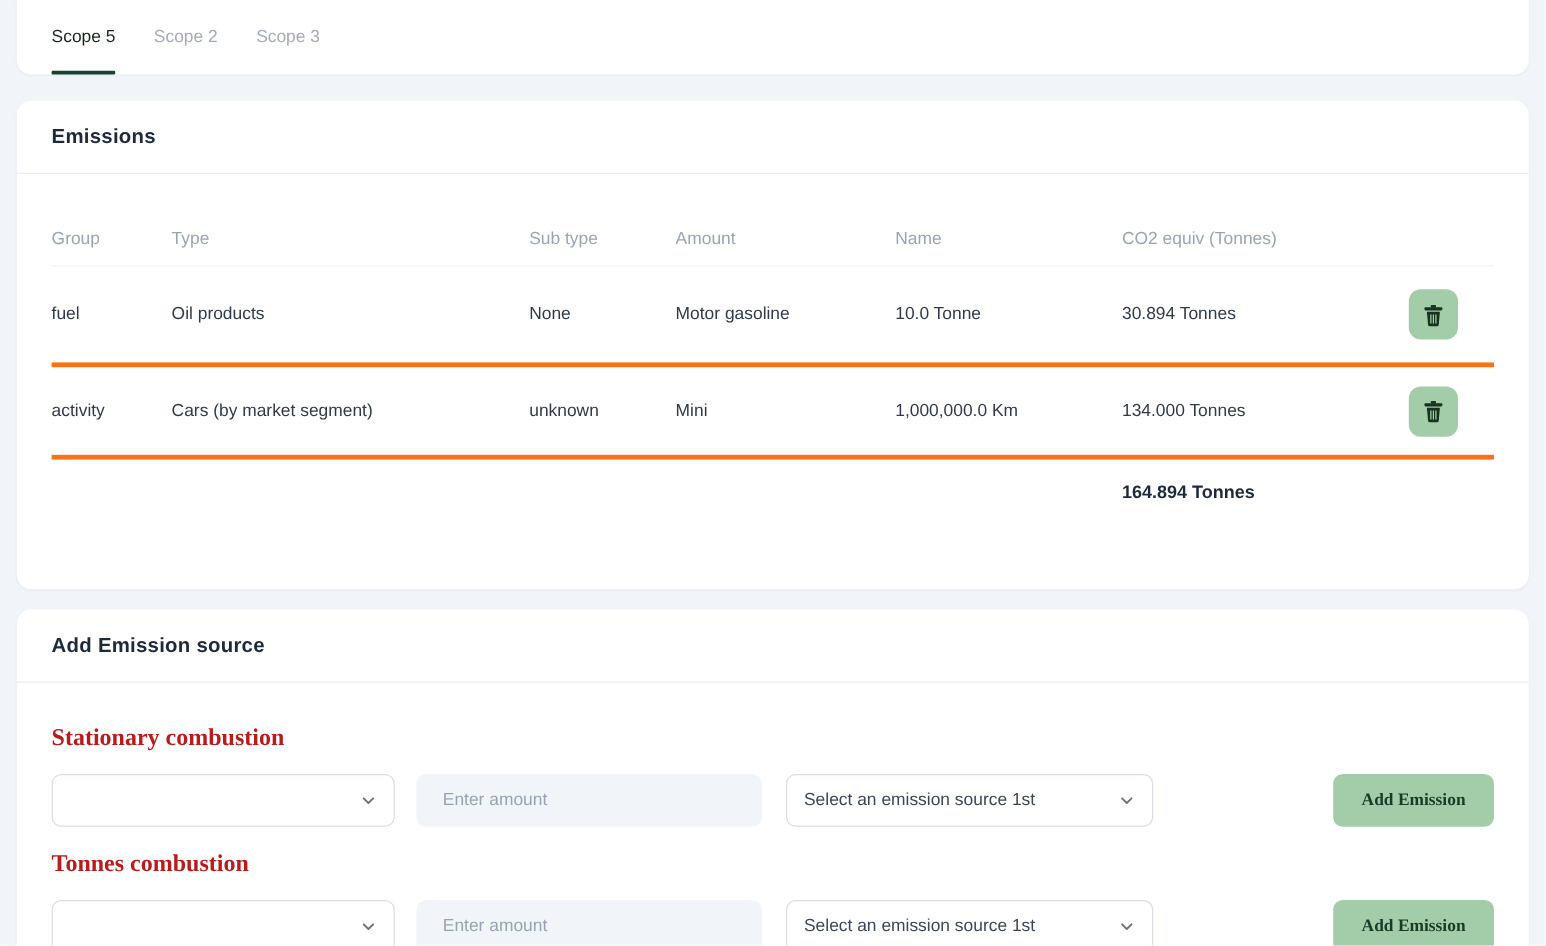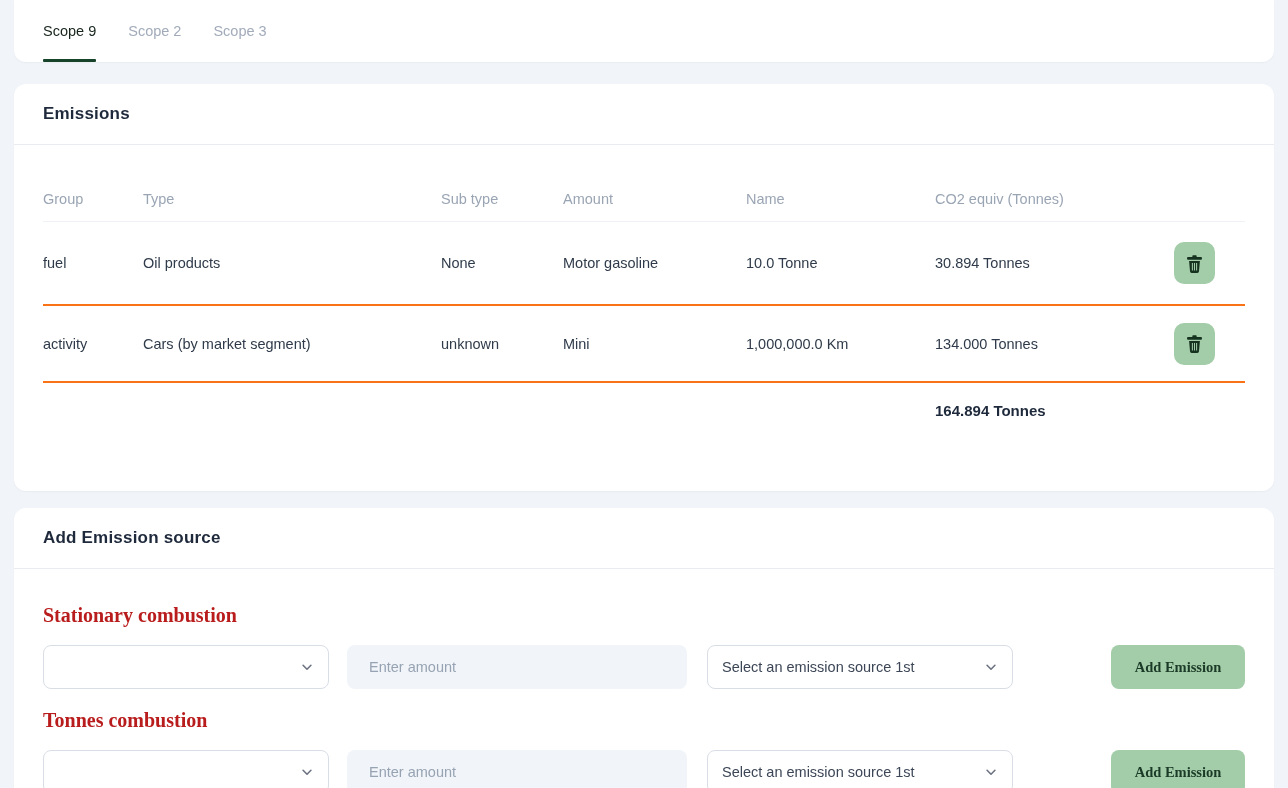--- a/index.html
+++ b/index.html
@@ -37,21 +37,21 @@
   .grid {
     display:grid;
     grid-template-columns:100px 298px 122px 183px 189px 239px 1fr;
     align-items:center;
   }
   .thead { height:77px; border-bottom:1px solid #eef1f5; }
   .thead > div {
     align-self:end; padding-bottom:14px;
     font-size:14.5px; color:#9aa5b4;
   }
-  .trow { border-bottom:2px solid #f97316; font-size:14.5px; color:#2f3b4a; }
+  .trow { border-bottom:4px solid #f97316; font-size:14.5px; color:#2f3b4a; }
   .trow-1 { height:84px; }
   .trow-2 { height:77px; }
   .action-cell { display:flex; }
   .delete-btn {
     width:41px; height:42px; border:none; border-radius:10px;
     background:#a3cda8; cursor:pointer;
     display:flex; align-items:center; justify-content:center;
   }
   .delete-btn svg { width:21px; height:21px; }
   .total-row { height:62px; align-items:start; border-bottom:none; }
@@ -65,21 +65,21 @@
   .form-row { margin-top:18px; display:flex; align-items:center; }
   .select {
     height:44px; background:#fff; border:1px solid #d9dee6; border-radius:8px;
     display:flex; align-items:center; justify-content:space-between;
     padding:0 14px; cursor:pointer; font-size:14.5px; color:#3c4656;
   }
   .select-category { width:286px; }
   .select-source { width:306px; margin-left:20px; }
   .select .chev { flex:0 0 auto; margin-left:8px; display:flex; }
   .amount-input {
-    width:340px; height:44px; margin-left:18px;
+    width:288px; height:44px; margin-left:18px;
     background:#f1f5f9; border:none; border-radius:8px;
     padding:0 22px; font-size:14.5px; color:#2f3b4a;
     font-family:"Liberation Sans", sans-serif; outline:none;
   }
   .amount-input::placeholder { color:#97a3b3; }
   .spacer { flex:1; }
   .add-btn {
     width:134px; height:44px; border:none; border-radius:8px;
     background:#a3cda8; color:#1b3a27;
     font-size:14.5px; font-weight:600; cursor:pointer;
@@ -87,21 +87,21 @@
   }
 </style>
 </head>
 <body>
 
 <div class="page">
 
   <div class="card tabs-card">
     <div class="tabs">
       <div class="tab active">
-        <span>Scope 9</span>
+        <span>Scope 5</span>
       </div>
       <div class="tab">
         <span>Scope 2</span>
       </div>
       <div class="tab">
         <span>Scope 3</span>
       </div>
     </div>
   </div>
 

